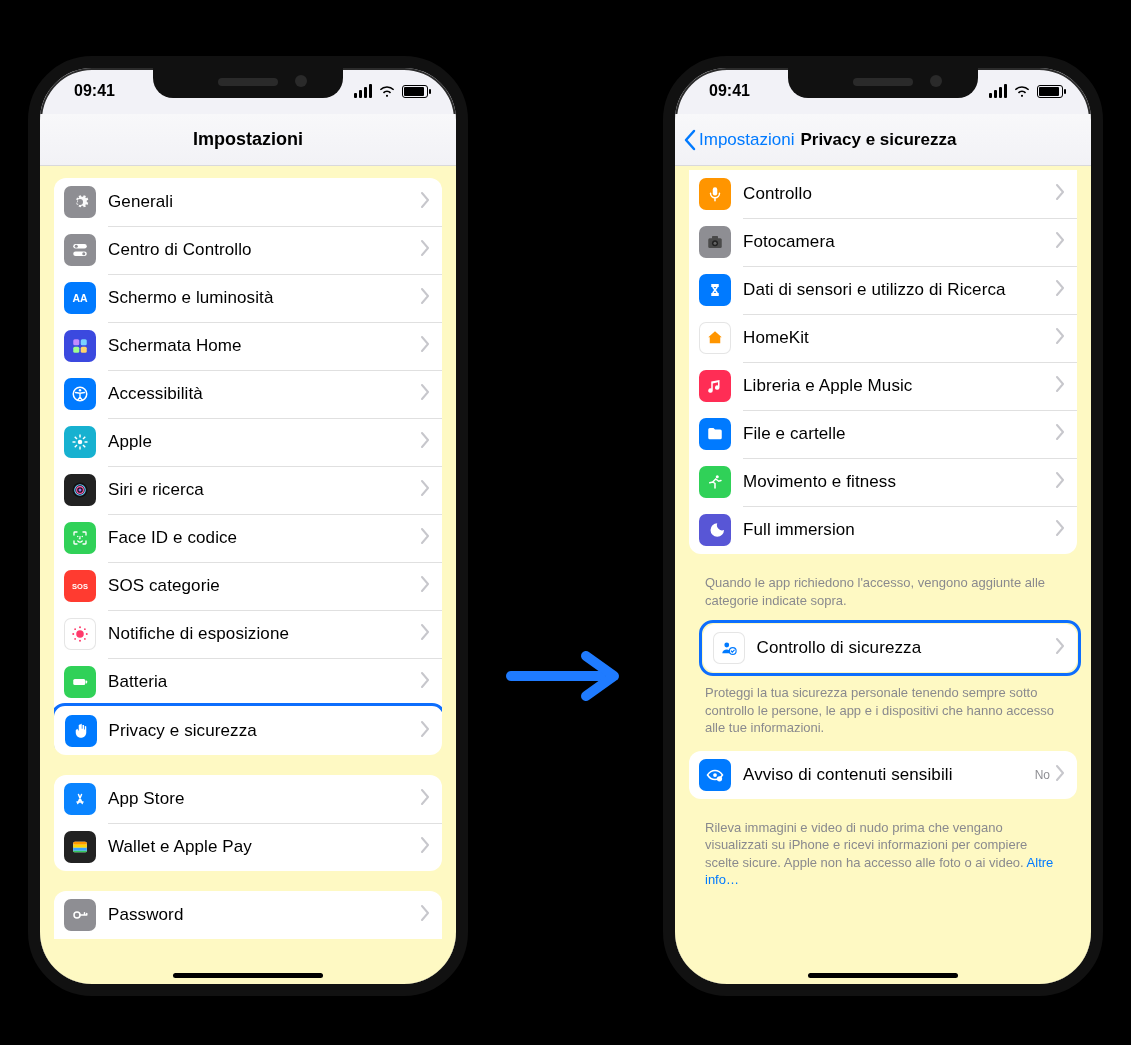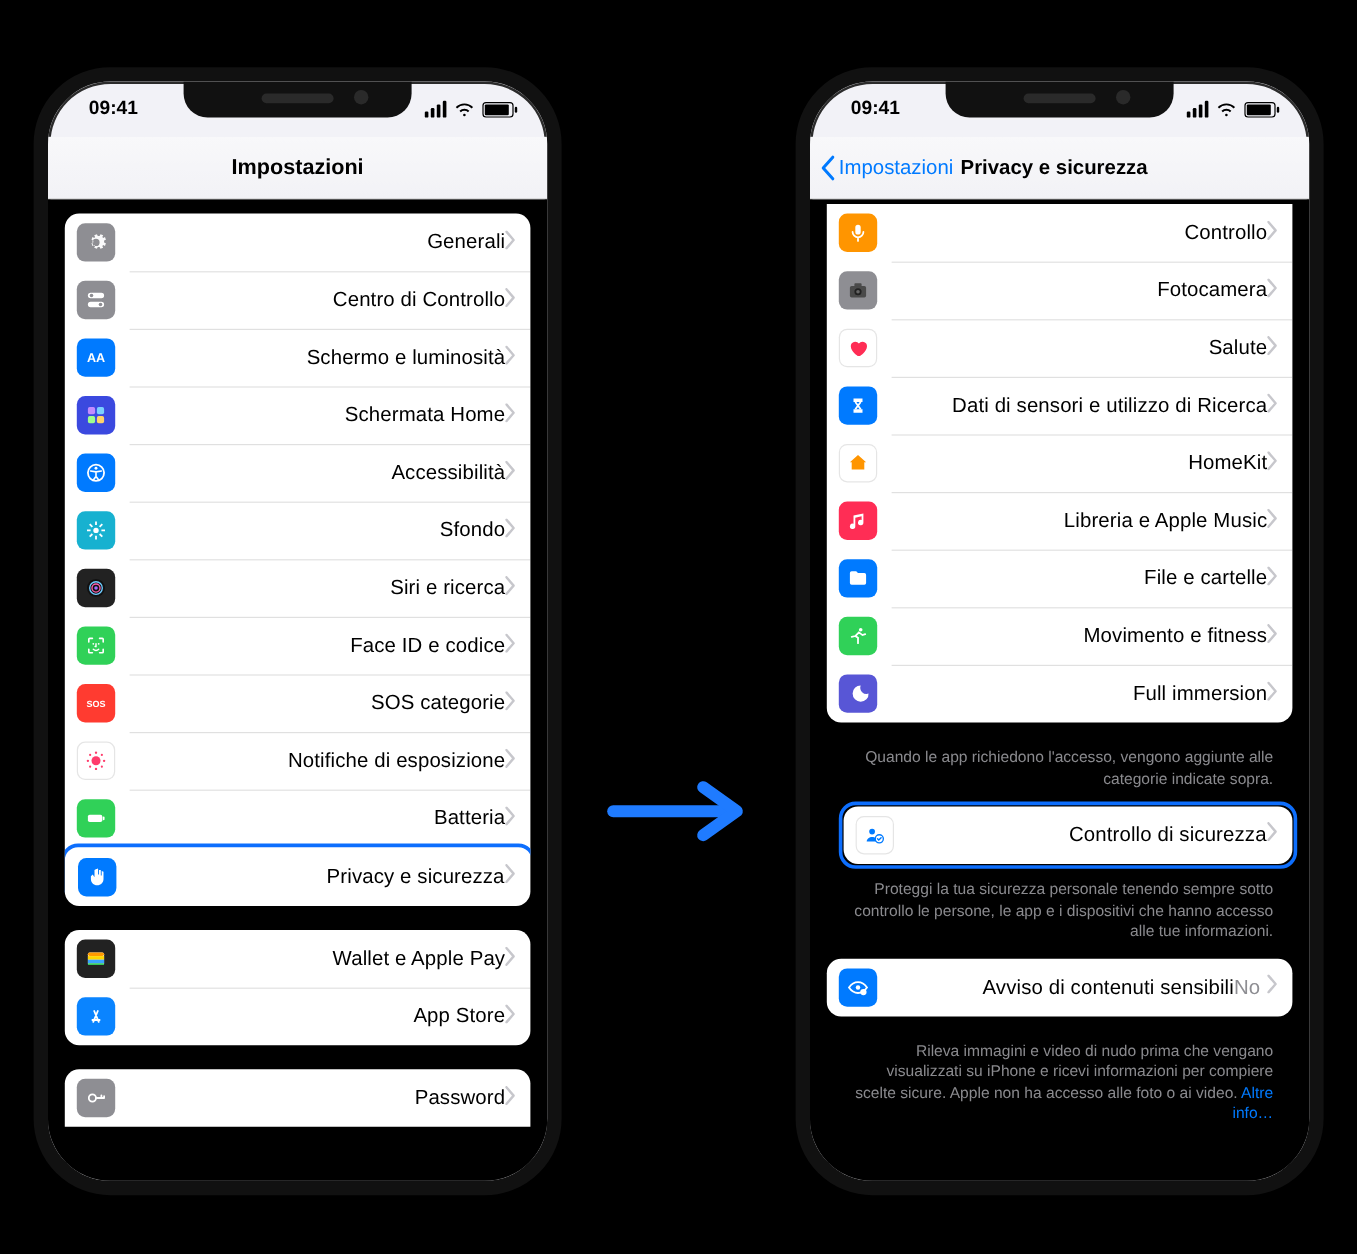--- a/index.html
+++ b/index.html
@@ -30,29 +30,29 @@
   .sb-cell span:nth-child(1){height:5px;} .sb-cell span:nth-child(2){height:8px;} .sb-cell span:nth-child(3){height:11px;} .sb-cell span:nth-child(4){height:14px;}
   .sb-bat { width:26px; height:13px; border:1.5px solid #000; border-radius:3px; position:relative;}
   .sb-bat::after{content:"";position:absolute;right:-4px;top:3px;width:2.5px;height:5px;background:#000;border-radius:1px;}
   .sb-bat::before{content:"";position:absolute;left:1px;top:1px;bottom:1px;right:3px;background:#000;border-radius:1px;}
   .navbar { position:absolute; top:46px; left:0; right:0; height:52px; display:flex; align-items:center; justify-content:center; border-bottom:0.5px solid rgba(0,0,0,.12); background:linear-gradient(#f8f8fa,#f2f2f6); z-index:30;}
   .navbar.sub { justify-content:flex-start; padding:0 8px;}
   .nav-title { font-size:18px; font-weight:600; color:#000;}
   .nav-back { display:flex; align-items:center; gap:2px; color:#007aff; font-size:17px; }
   .nav-back svg{width:14px;height:22px;}
   .nav-sub-title { font-size:17px; font-weight:600; color:#000; margin-left:6px;}
-  .content { position:absolute; top:98px; bottom:0; left:0; right:0; overflow:hidden; background:#000000;text-align:right;}
+  .content { position:absolute; top:98px; bottom:0; left:0; right:0; overflow:hidden; background:#fef9c3;}
   .scroll { padding:12px 14px 40px;}
   .group { background:#fff; border-radius:12px; margin-bottom:20px; overflow:hidden;}
   .row { display:flex; align-items:center; min-height:48px; padding:5px 12px 5px 10px; position:relative; cursor:pointer;}
   .row + .row::before { content:""; position:absolute; top:0; left:54px; right:0; height:0.5px; background:rgba(0,0,0,.12);}
   .row .ico { width:32px; height:32px; border-radius:7px; flex:0 0 32px; margin-right:12px; display:flex; align-items:center; justify-content:center; color:#fff;}
   .row .ico svg { width:18px; height:18px; }
   .row .label { flex:1; font-size:17px; color:#000; letter-spacing:.1px;}
-  .row .trail { font-size:17px; color:#8e8e93; margin-right:6px;}
+  .row .trail { font-size:12px; color:#8e8e93; margin-right:6px;}
   .row .chev { color:#c7c7cc; flex:0 0 auto;}
   .row .chev svg{width:9px;height:16px;}
   .footer-txt { font-size:13px; color:#8a8a8e; padding:0 16px 14px; line-height:1.35;}
   .footer-txt a{ color:#007aff; text-decoration:none;}
   .highlight { border:3.5px solid #0d6efd; border-radius:14px; margin:-3.5px; padding:1px; }
   .highlight .row{ border-radius:10px;}
   .arrow-wrap { display:flex; align-items:center; height:940px; justify-content:center; flex:0 0 auto; width:140px; padding-top:300px;}
   .arrow { color:#1f7bff;}
   .ico.white-bg { background:#fff; border:0.5px solid rgba(0,0,0,.1);}
   .group.last{ margin-bottom:10px;}
@@ -294,21 +294,21 @@
               <span class="chev"><svg>
                   <use href="#chev"></use>
                 </svg></span>
             </div>
             <div class="row">
               <span class="ico" style="background:#17b1d0">
                 <svg>
                   <use href="#i-flower"></use>
                 </svg>
               </span>
-              <span class="label">Sfondo</span>
+              <span class="label">Apple</span>
               <span class="chev"><svg>
                   <use href="#chev"></use>
                 </svg></span>
             </div>
             <div class="row">
               <span class="ico" style="background:#222">
                 <svg>
                   <use href="#i-siri"></use>
                 </svg>
               </span>
@@ -370,37 +370,37 @@
                 </span>
                 <span class="label">Privacy e sicurezza</span>
                 <span class="chev"><svg>
                     <use href="#chev"></use>
                   </svg></span>
               </div>
             </div>
           </div>
       <div class="group" id="L-G2">
             <div class="row">
+              <span class="ico" style="background:#0a84ff">
+                <svg>
+                  <use href="#i-appstore"></use>
+                </svg>
+              </span>
+              <span class="label">App Store</span>
+              <span class="chev"><svg>
+                  <use href="#chev"></use>
+                </svg></span>
+            </div>
+            <div class="row">
               <span class="ico" style="background:#222">
                 <svg>
                   <use href="#i-wallet"></use>
                 </svg>
               </span>
               <span class="label">Wallet e Apple Pay</span>
-              <span class="chev"><svg>
-                  <use href="#chev"></use>
-                </svg></span>
-            </div>
-            <div class="row">
-              <span class="ico" style="background:#0a84ff">
-                <svg>
-                  <use href="#i-appstore"></use>
-                </svg>
-              </span>
-              <span class="label">App Store</span>
               <span class="chev"><svg>
                   <use href="#chev"></use>
                 </svg></span>
             </div>
           </div>
       <div class="group last" id="L-G3" style="margin-bottom:0; border-bottom-left-radius:0; border-bottom-right-radius:0;">
             <div class="row">
               <span class="ico" style="background:#8e8e93">
                 <svg>
                   <use href="#i-key"></use>
@@ -468,31 +468,20 @@
                 <svg>
                   <use href="#i-camera"></use>
                 </svg>
               </span>
               <span class="label">Fotocamera</span>
               <span class="chev"><svg>
                   <use href="#chev"></use>
                 </svg></span>
             </div>
             <div class="row">
-              <span class="ico white-bg" style="background:#fff">
-                <svg>
-                  <use href="#i-heart"></use>
-                </svg>
-              </span>
-              <span class="label">Salute</span>
-              <span class="chev"><svg>
-                  <use href="#chev"></use>
-                </svg></span>
-            </div>
-            <div class="row">
               <span class="ico" style="background:#007aff">
                 <svg>
                   <use href="#i-sensor"></use>
                 </svg>
               </span>
               <span class="label">Dati di sensori e utilizzo di Ricerca</span>
               <span class="chev"><svg>
                   <use href="#chev"></use>
                 </svg></span>
             </div>

